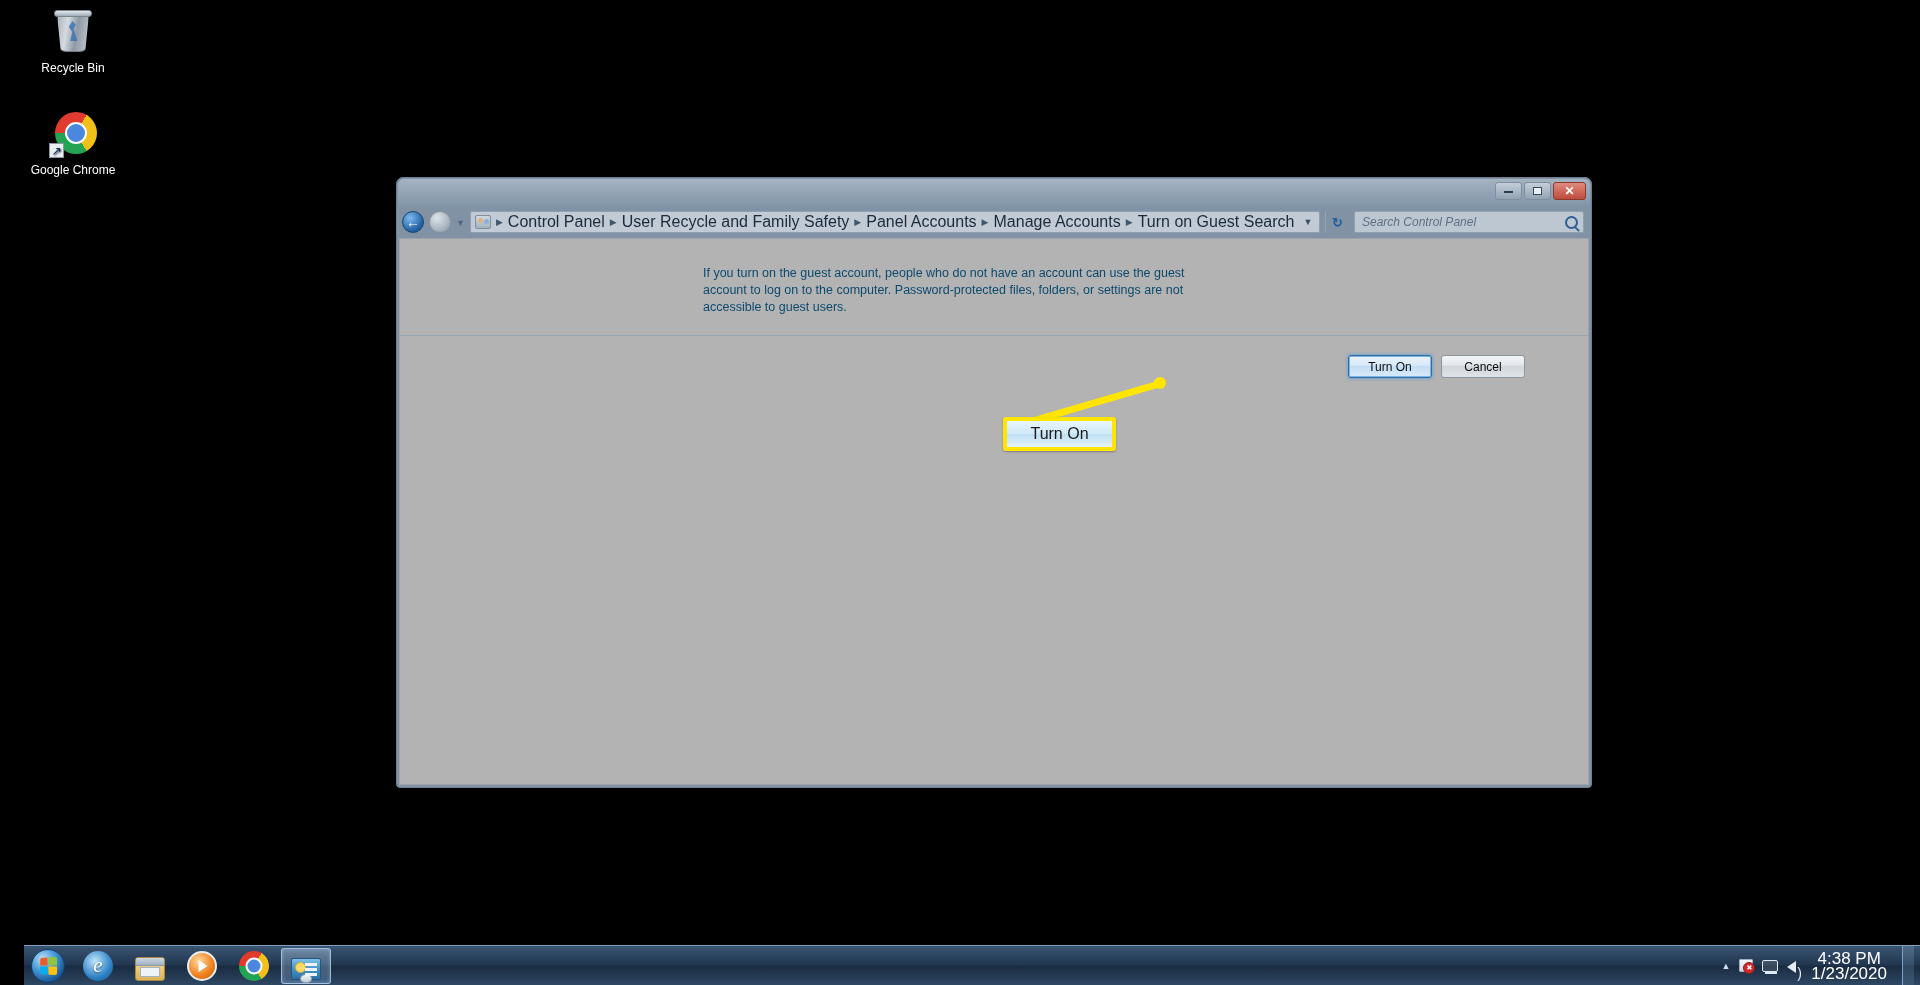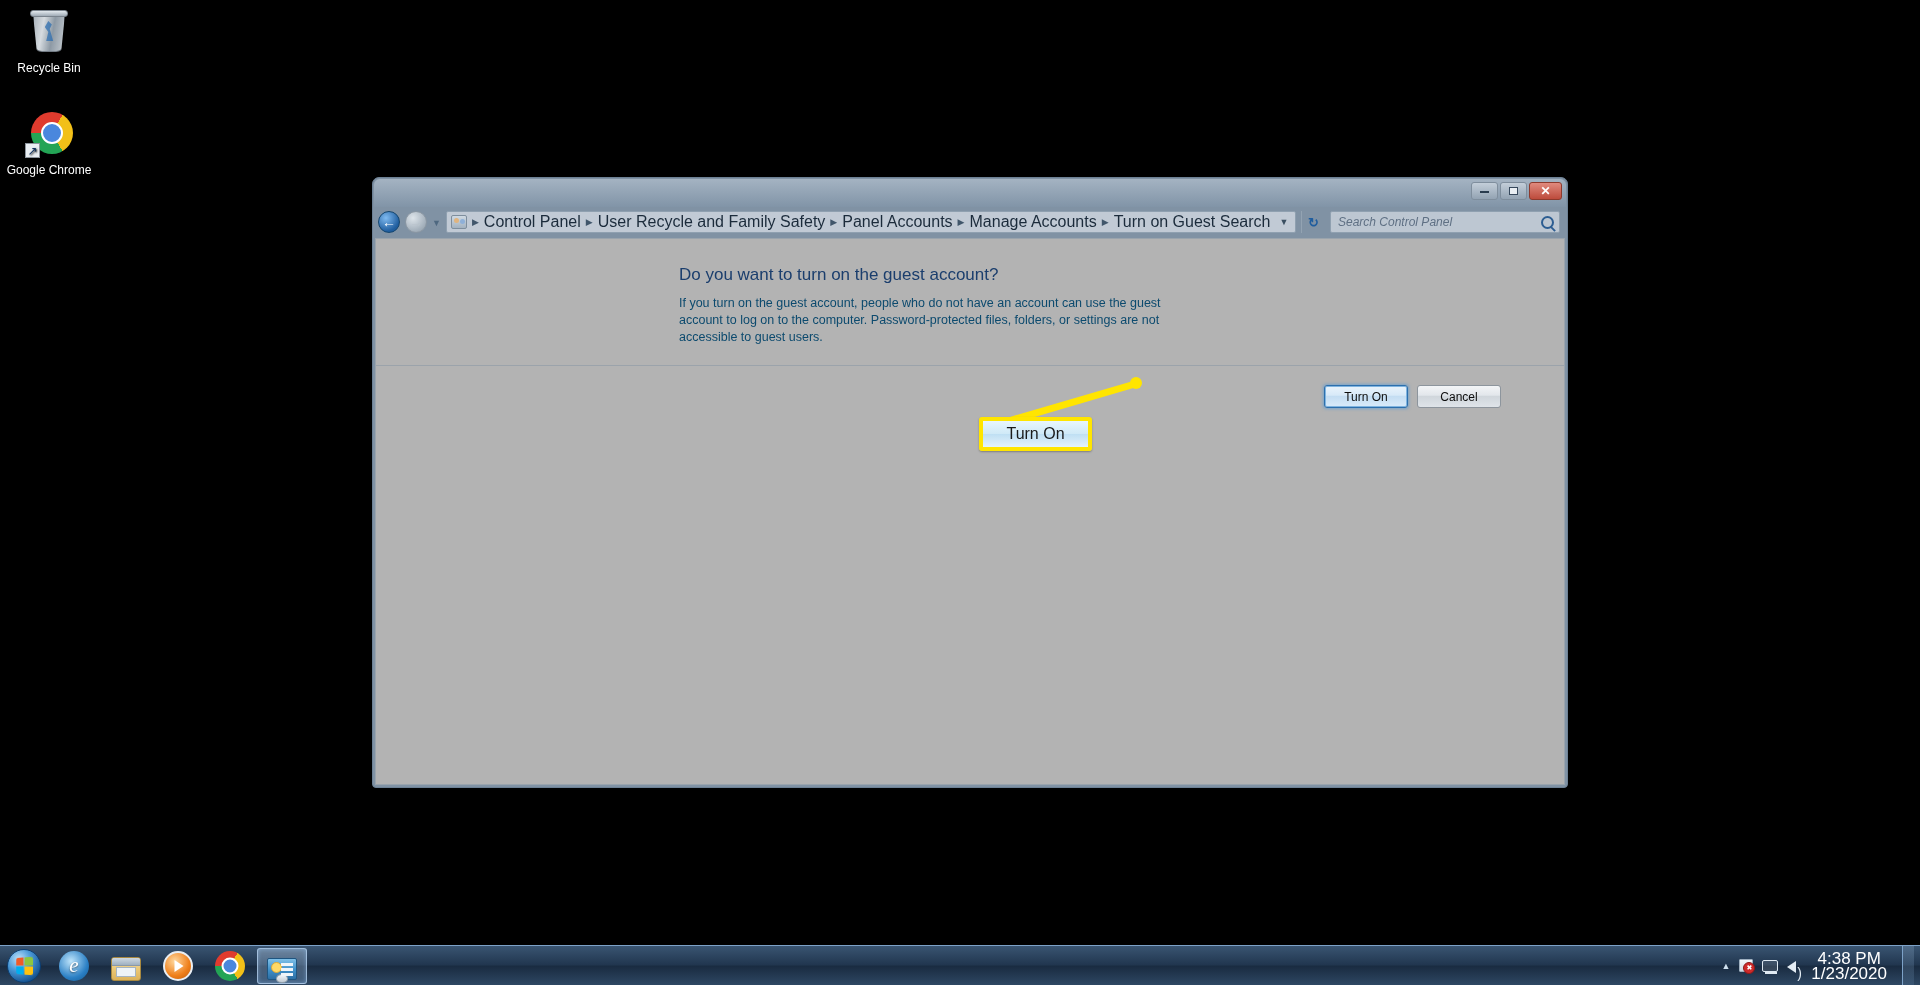--- a/index.html
+++ b/index.html
@@ -8,20 +8,21 @@
     width: 1920px; height: 985px;
     overflow: hidden;
     background: #000;
     font-family: "Liberation Sans", sans-serif;
   }
 
   
   #desktop {
     position: absolute; inset: 0;
     background: #000000;
+    margin-left: 24px;
   }
 
   .desktop-icon {
     position: absolute;
     width: 86px;
     text-align: center;
     color: #ffffff;
     font-size: 12px;
     line-height: 14px;
     text-shadow: 1px 1px 2px rgba(0,0,0,0.95);
@@ -507,21 +508,20 @@
       <div class="refresh">↻</div>
 
       <div id="searchbox">
         <input type="text" placeholder="Search Control Panel" style="">
         <span class="mag"></span>
       </div>
     </div>
 
     <div id="content">
       <div id="content-inner">
-        <h1 class="heading">Do you want to turn on the guest account?</h1>
         <p class="bodytext">If you turn on the guest account, people who do not have an account can use the guest account to log on to the computer. Password-protected files, folders, or settings are not accessible to guest users.</p>
         <div class="divider"></div>
         <div class="buttons-row">
           <div class="btn focused">Turn On</div>
           <div class="btn">Cancel</div>
         </div>
       </div>
     </div>
   </div>
 

